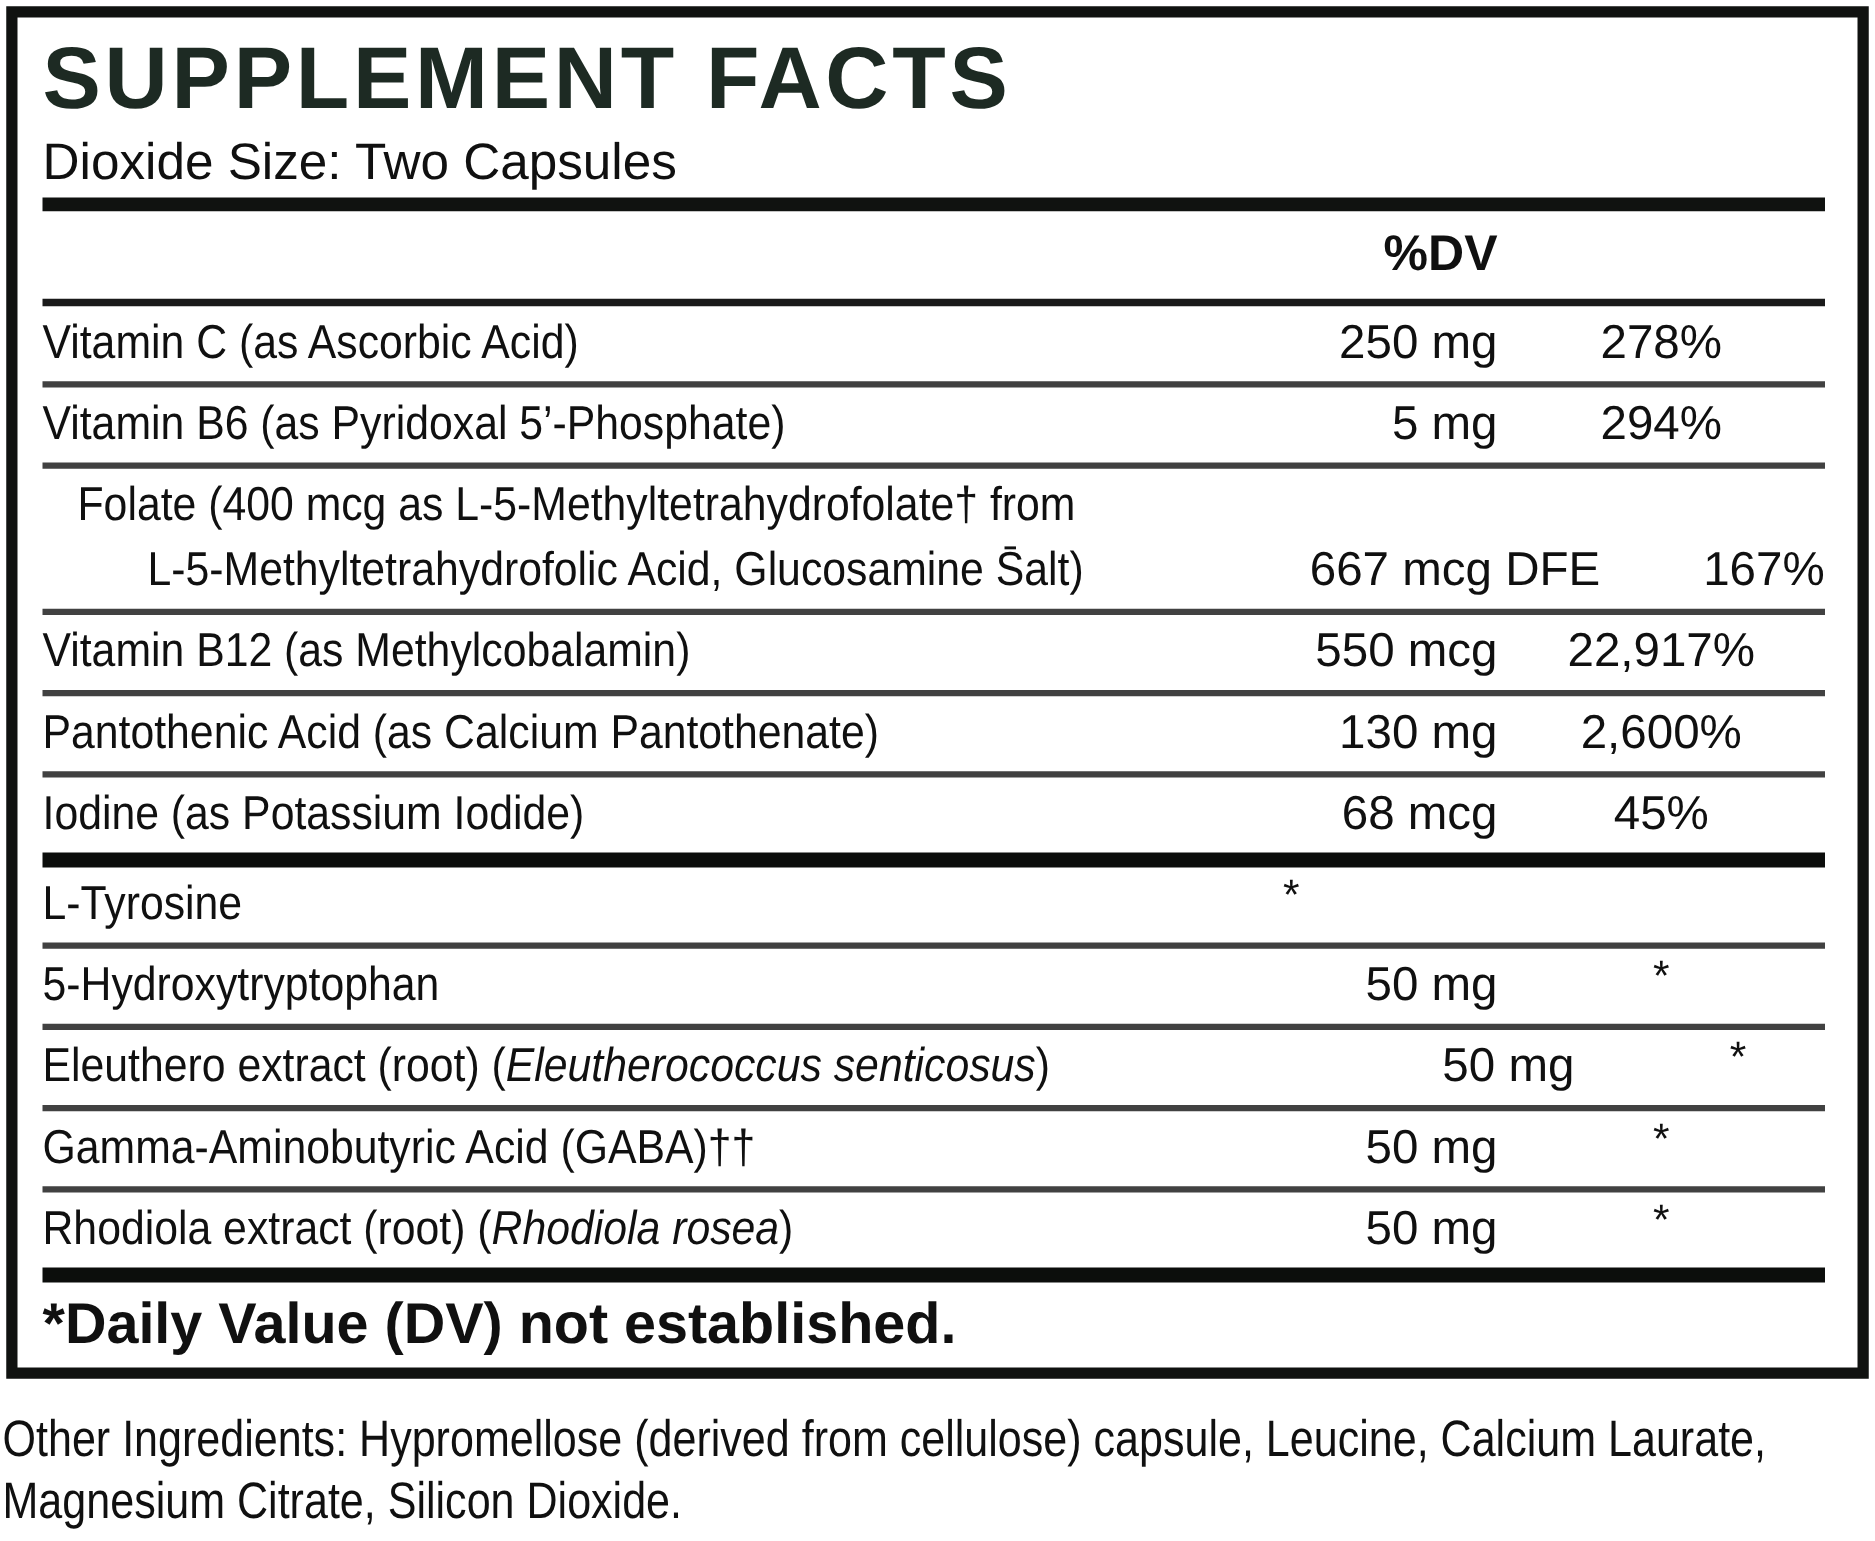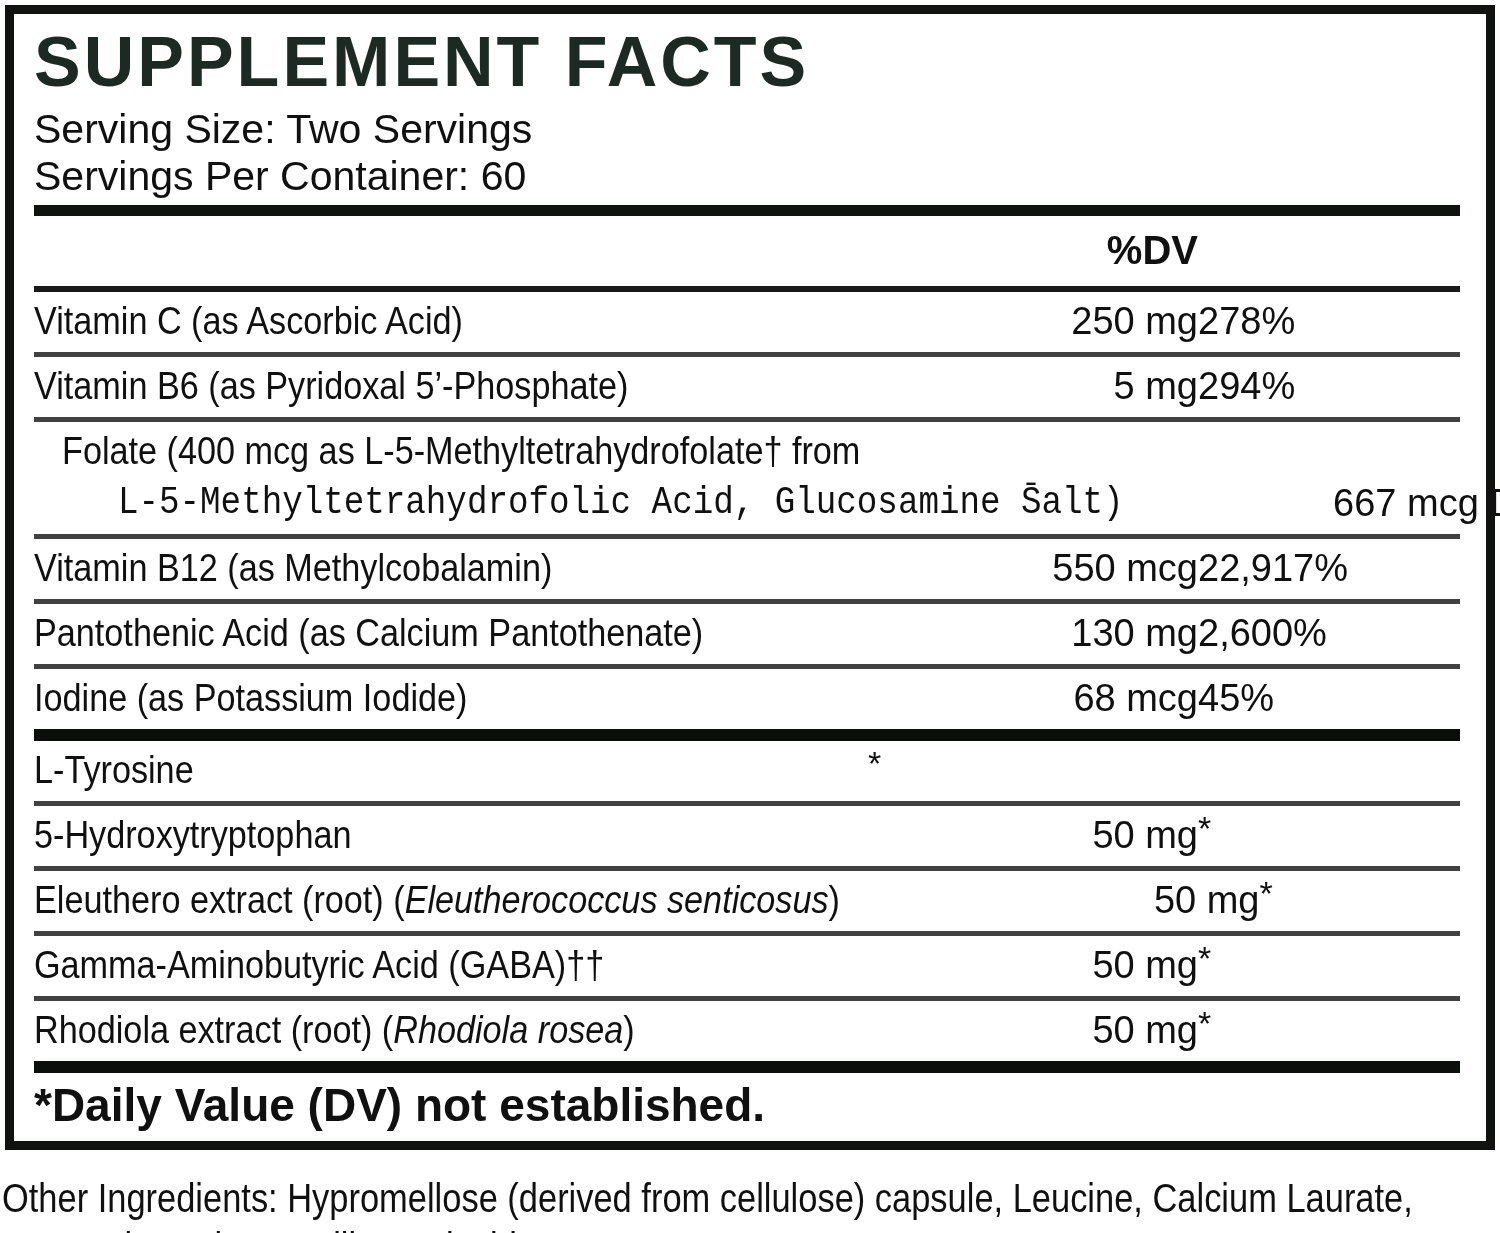--- a/index.html
+++ b/index.html
@@ -56,38 +56,38 @@
     line-height: 42px;
   }
   .nm { overflow: visible; white-space: nowrap; }
   .cond {
     display: inline-block;
     transform: scaleX(0.90);
     transform-origin: 0 50%;
     white-space: nowrap;
   }
   .amt { text-align: right; white-space: nowrap; }
-  .dv  { text-align: left; white-space: nowrap; }
+  .dv  { text-align: center; white-space: nowrap; }
   .dv.star {
     font-size: 34px;
     line-height: 30px;
     align-self: start;
     position: relative;
     top: -1px;
   }
   .row.folate { display: block; margin-left: 28px; }
   .folate-l1 { font-size: 38px; line-height: 42px; white-space: nowrap; }
   .folate-l2 {
     display: grid;
     grid-template-columns: 1fr 330px 262px;
     font-size: 38px;
     line-height: 42px;
     margin-top: 10px;
   }
-  .folate-l2 .nm { padding-left: 56px; font-family: Liberation Mono, monospace; }
+  .folate-l2 .nm { padding-left: 56px; }
   .footnote-row {
     font-size: 46px;
     line-height: 44px;
     padding: 10px 0 14px 0;
     font-weight: bold;
   }
   .other-ingredients {
     margin: 24px 0 0 2px;
     font-size: 41px;
     line-height: 49px;
@@ -103,22 +103,21 @@
 </style>
 </head>
 <body>
 
 <div class="page">
   <div class="facts-box">
 
     <div class="panel-title">SUPPLEMENT FACTS</div>
 
     <div class="serving-block">
-      <div class="serving-line">Serving Size: Two Servings</div>
-      <div class="serving-line">Servings Per Container: 60</div>
+      <div class="serving-line">Dioxide Size: Two Capsules</div>
     </div>
 
     <div class="bar-heavy-top"></div>
 
     <div class="hdr-row">
       <span class="hdr-dv">%DV</span>
     </div>
 
     <div class="rule-med"></div>
 

